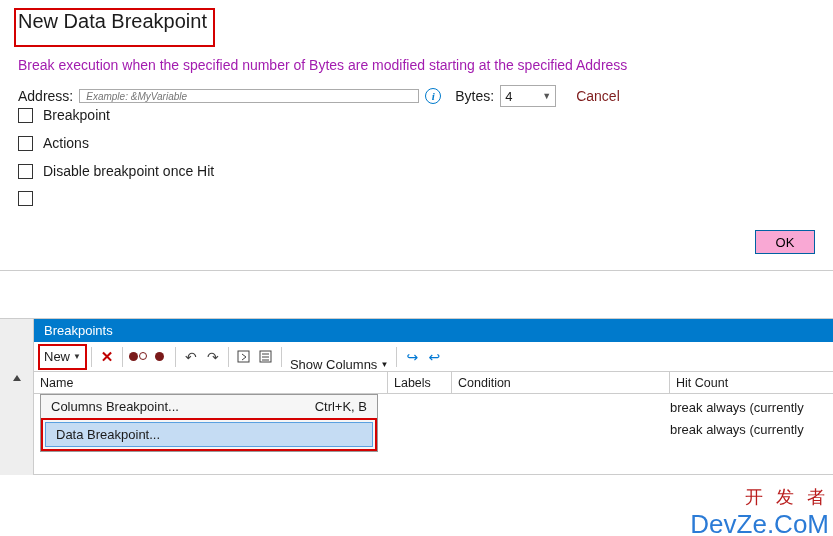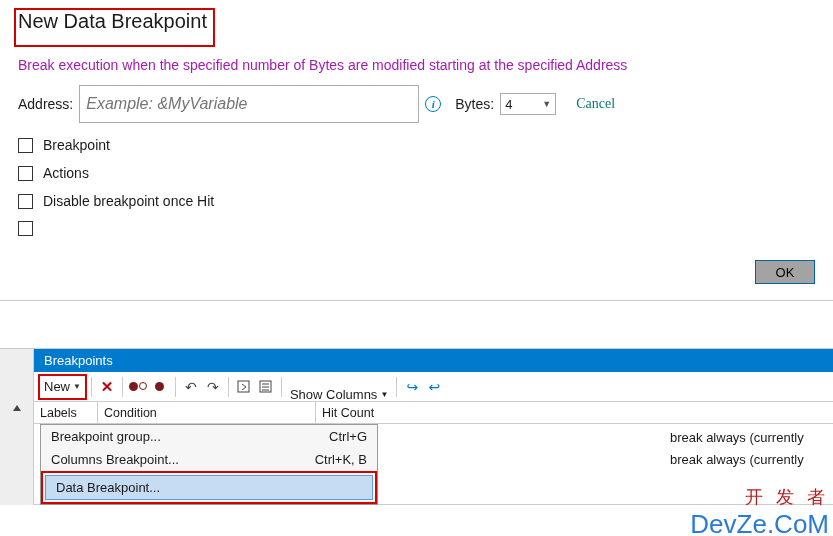--- a/index.html
+++ b/index.html
@@ -31,32 +31,31 @@
 }
 .desc {
   font-size: 14px;
   margin: 10px 0 12px 0;
   color: #a21caf;
 }
 .row {
   display: flex;
   align-items: center;
   gap: 6px;
-  margin-bottom: 14px;
   font-size: 14px;
 }
 .row label { font-size: 14px; }
 .addr-input {
   width: 340px;
-  height: 38px;
+  height: 14px;
   border: 1px solid #ababab;
   padding: 0 6px;
   font-style: italic;
   color: #888;
-  font-size: 16px;
+  font-size: 10px;
   font-family: inherit;
 }
 .info-icon {
   width: 16px; height:16px;
   border: 1px solid #007acc;
   border-radius: 50%;
   color: #007acc;
   font-size: 11px;
   font-weight: bold;
   display: inline-flex;
@@ -72,24 +71,23 @@
   background: #fff;
   padding: 0 4px;
   font-size: 13px;
   position: relative;
   display: inline-flex;
   align-items: center;
   justify-content: space-between;
 }
 .bytes-select .chev { font-size: 9px; color: #555; }
 .cancel {
-  color: #0f766e;
+  color: #7f1d1d;
   margin-left: 14px;
   font-size: 14px;
-  font-family: Liberation Serif, serif;
 }
 .check-row {
   display: flex;
   align-items: center;
   gap: 10px;
   margin: 0 0 12px 0;
   font-size: 14px;
 }
 .chk {
   width: 15px; height: 15px;
@@ -98,21 +96,21 @@
   display: inline-block;
 }
 .button-row {
   display: flex;
   justify-content: flex-end;
   margin-top: 24px;
 }
 .ok-btn {
   min-width: 60px;
   height: 24px;
-  background: #a3a3a3;
+  background: #f9a8d4;
   border: 1px solid #0062a3;
   padding: 0 18px;
   font-size: 13px;
   font-family: inherit;
 }
 
 
 .panel-gap { height: 48px; background: #fff; border-top: 1px solid #ccc;}
 .panel {
   border-top: 1px solid #ccc;
@@ -338,33 +336,30 @@
         <span>Show Columns</span>
         <span class="tri" style="font-size:8px;">▼</span>
       </div>
       <div class="tb-sep"></div>
       <div class="tb-icon blue-arrows">↪</div>
       <div class="tb-icon blue-arrows">↩</div>
     </div>
 
     <div class="grid">
       <div class="grid-head">
+        <div class="gh name">Name</div>
         <div class="gh labels">Labels</div>
         <div class="gh cond">Condition</div>
         <div class="gh hit">Hit Count</div>
       </div>
 
       <div style="position:relative; height:80px;">
 
         <div class="dropdown">
           <div class="dropdown-box">
-            <div class="dd-item">
-              <span>Breakpoint group...</span>
-              <span>Ctrl+G</span>
-            </div>
             <div class="dd-item">
               <span>Columns Breakpoint...</span>
               <span>Ctrl+K, B</span>
             </div>
             <div class="dd-outer-hl">
               <div class="dd-item sel">
                 <span>Data Breakpoint...</span>
                 <span></span>
               </div>
             </div>

